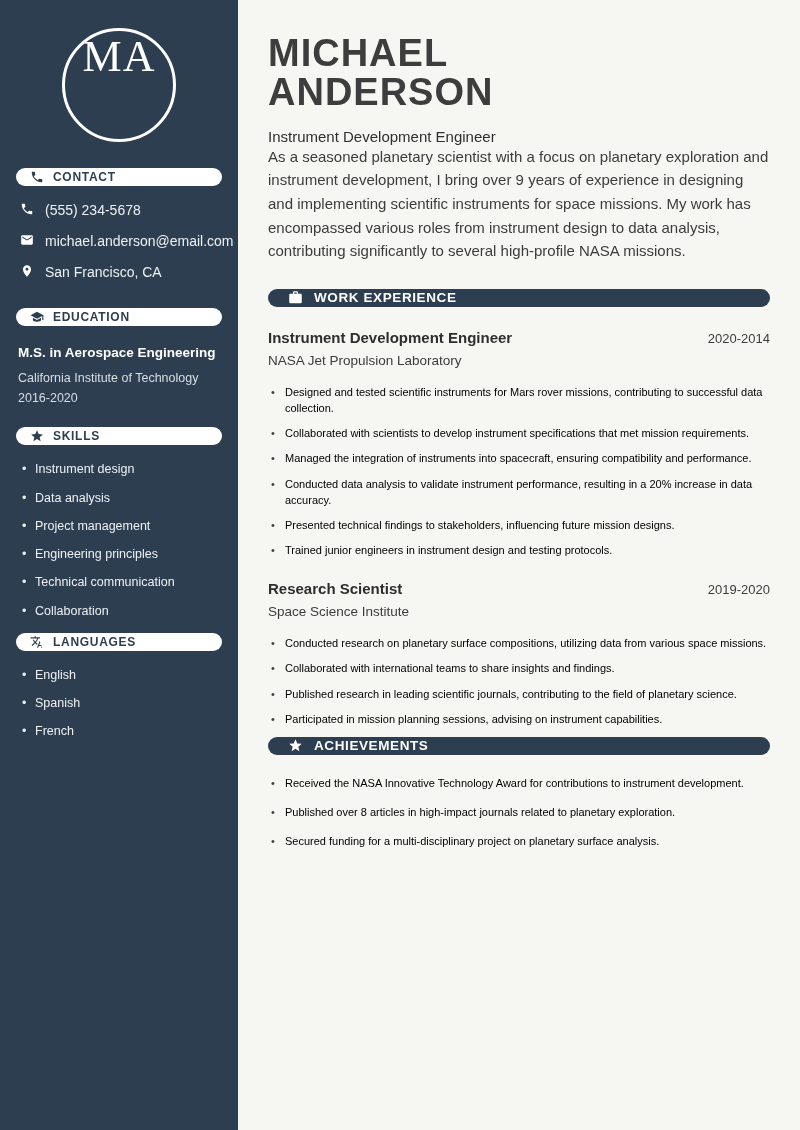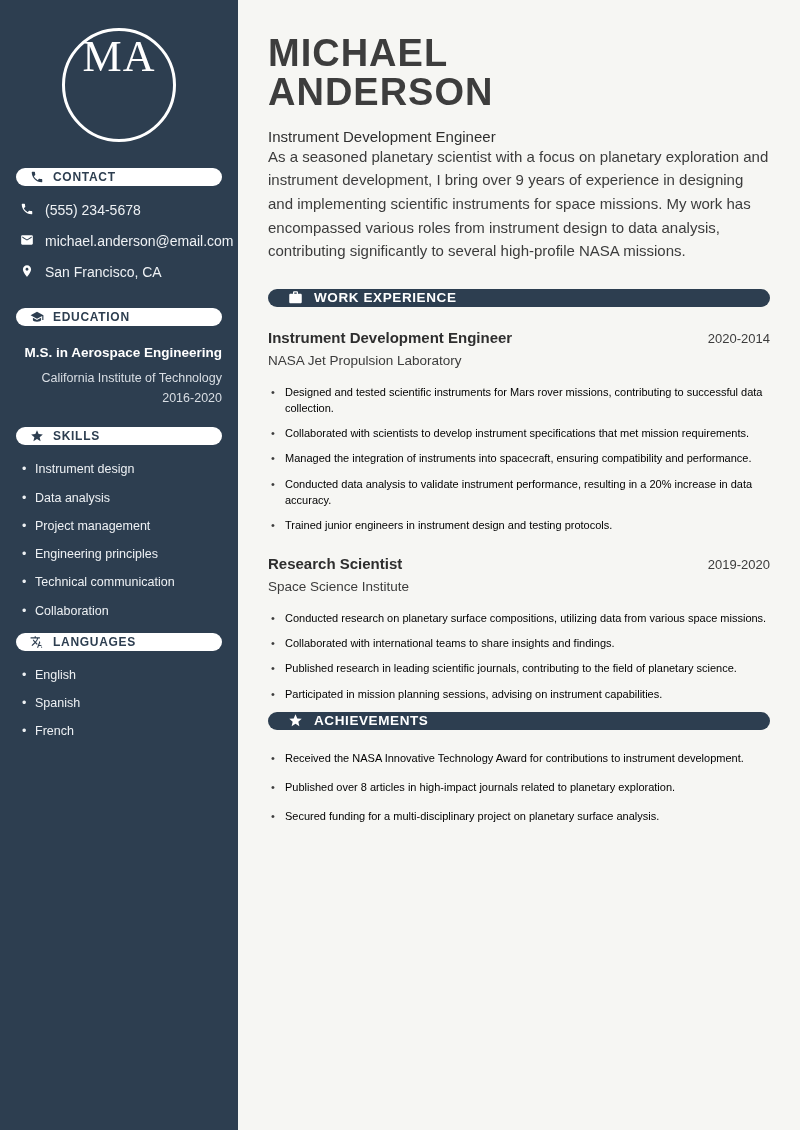--- a/index.html
+++ b/index.html
@@ -41,21 +41,21 @@
     font-size:12px;font-weight:bold;letter-spacing:.7px;
   }
   .side-pill svg{width:14px;height:14px;flex:0 0 14px;}
   .contact-rows{margin-top:16px;}
   .crow{
     display:flex;align-items:flex-start;gap:11px;
     color:var(--side-text);font-size:14px;
     margin-bottom:15px;padding-left:4px;
   }
   .crow svg{width:14px;height:14px;flex:0 0 14px;margin-top:0;color:#ffffff;}
-  .edu-block{margin-top:18px;padding-left:2px;text-align:right;}
+  .edu-block{margin-top:18px;padding-left:2px;}
   .edu-degree{color:#ffffff;font-size:13.5px;font-weight:bold;line-height:1.35;}
   .edu-school{color:var(--side-dim);font-size:12.5px;margin-top:7px;line-height:1.45;}
   .edu-years{color:var(--side-dim);font-size:12.5px;margin-top:4px;}
   .side-list{list-style:none;margin-top:16px;padding-left:6px;}
   .side-list li{
     position:relative;color:var(--side-text);font-size:12.5px;
     padding-left:13px;margin-bottom:12px;line-height:1.3;
   }
   .side-list li::before{
     content:"\2022";position:absolute;left:0;top:0;color:var(--side-text);
@@ -220,20 +220,21 @@
           <ul class="bullets">
 
               <li>Designed and tested scientific instruments for Mars rover missions, contributing to successful data collection.</li>
 
               <li>Collaborated with scientists to develop instrument specifications that met mission requirements.</li>
 
               <li>Managed the integration of instruments into spacecraft, ensuring compatibility and performance.</li>
 
               <li>Conducted data analysis to validate instrument performance, resulting in a 20% increase in data accuracy.</li>
 
+              <li>Presented technical findings to stakeholders, influencing future mission designs.</li>
 
               <li>Trained junior engineers in instrument design and testing protocols.</li>
             </ul>
         </section>
 
         <section class="job">
           <div class="job-head">
             <h3 class="job-role">Research Scientist</h3>
             <span class="job-dates">2019-2020</span>
           </div>

